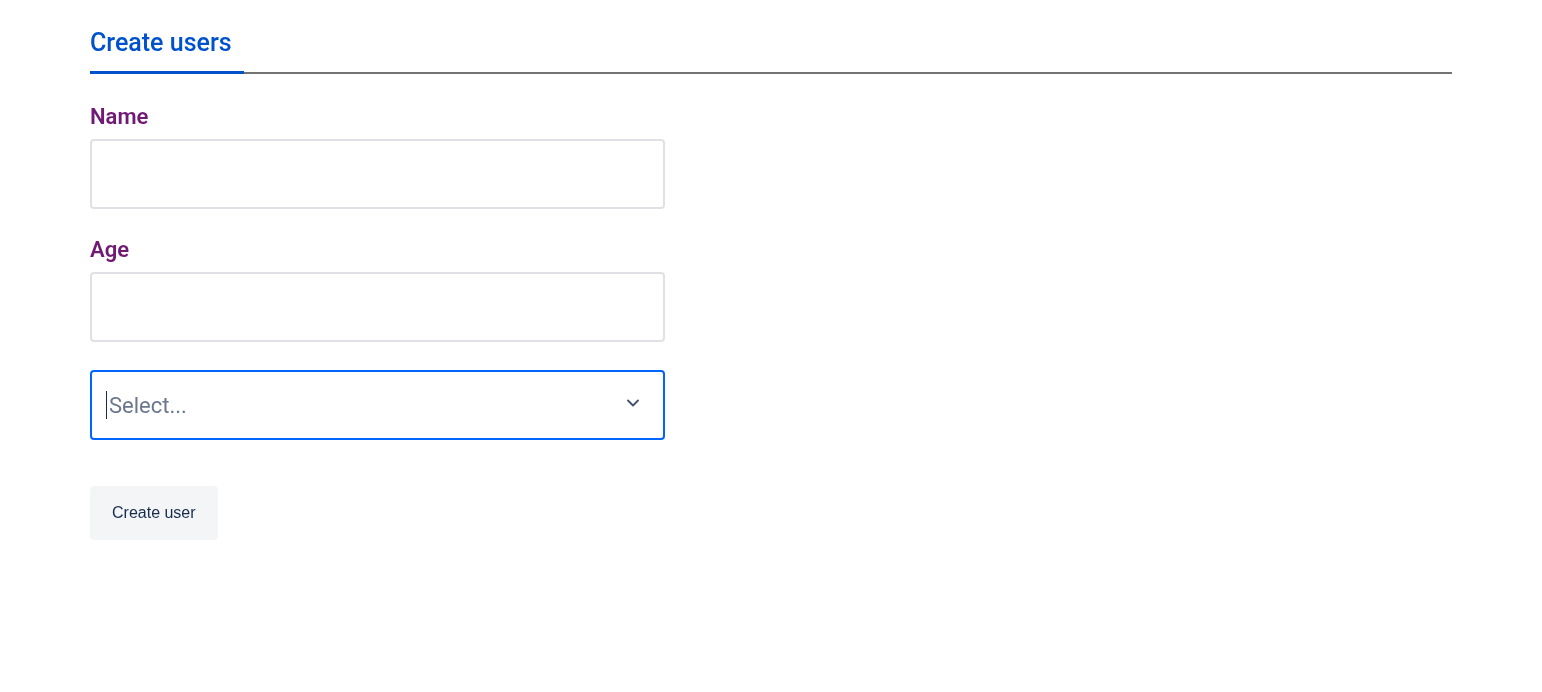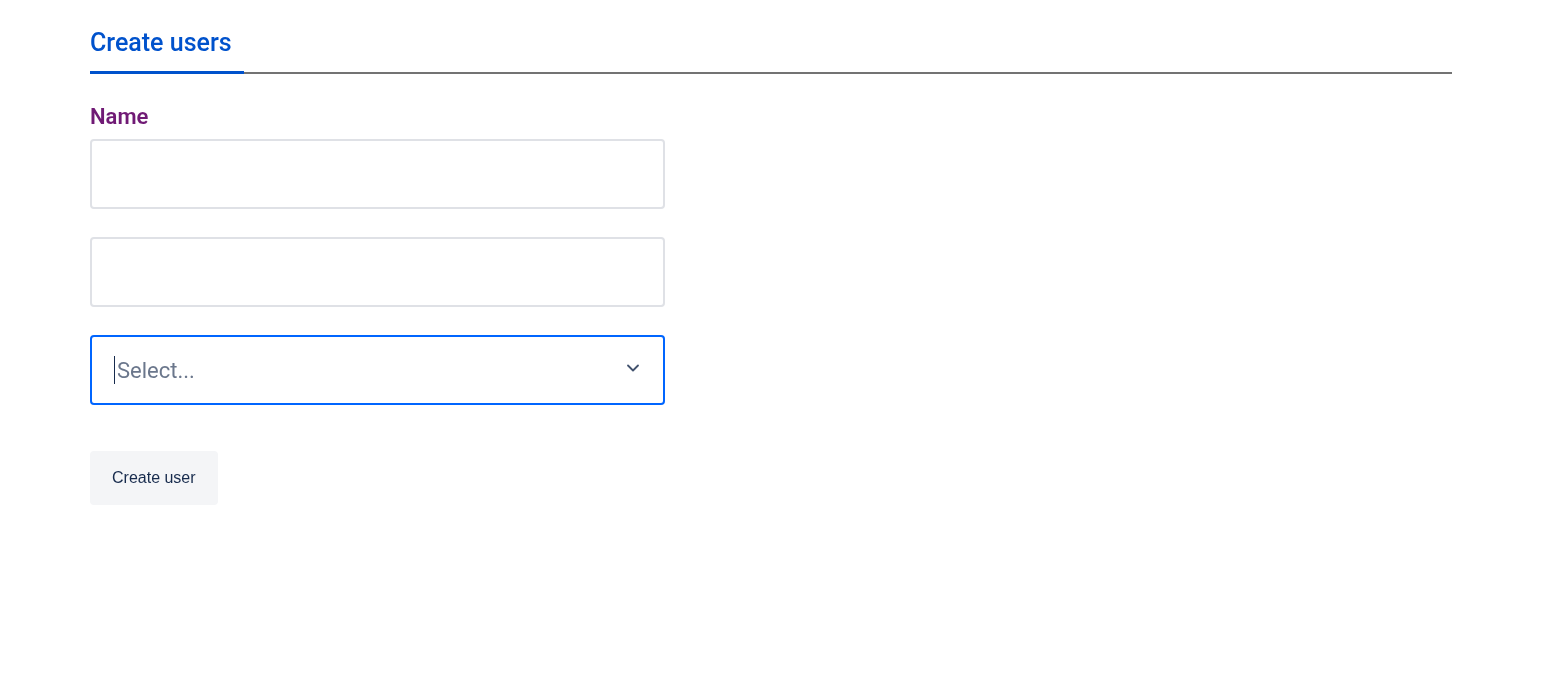--- a/index.html
+++ b/index.html
@@ -50,21 +50,21 @@
     .select-wrapper {
       position: relative;
       width: 575px;
     }
     .select-input {
       width: 100%;
       height: 70px;
       border: 2px solid #0065FF;
       border-radius: 4px;
       font-size: 22px;
-      padding: 0 48px 0 22px;
+      padding: 0 48px 0 14px;
       background: #ffffff;
       color: #6B778C;
       cursor: pointer;
       display: flex;
       align-items: center;
       position: relative;
     }
     .select-cursor {
       display: inline-block;
       width: 1px;
@@ -102,20 +102,21 @@
   <div class="tab">Create users</div>
 </div>
 
 <form>
   <div class="form-group">
     <label class="form-label">Name</label>
     <input type="text" class="text-input" value="" style="">
   </div>
 
   <div class="form-group">
+    <label class="form-label">Age</label>
     <input type="text" class="text-input" value="" style="">
   </div>
 
   <div class="form-group">
     <div class="select-wrapper">
       <div class="select-input">
         <span class="select-cursor"></span>
         <span class="select-placeholder">Select...</span>
       </div>
       <span class="chevron-icon">

